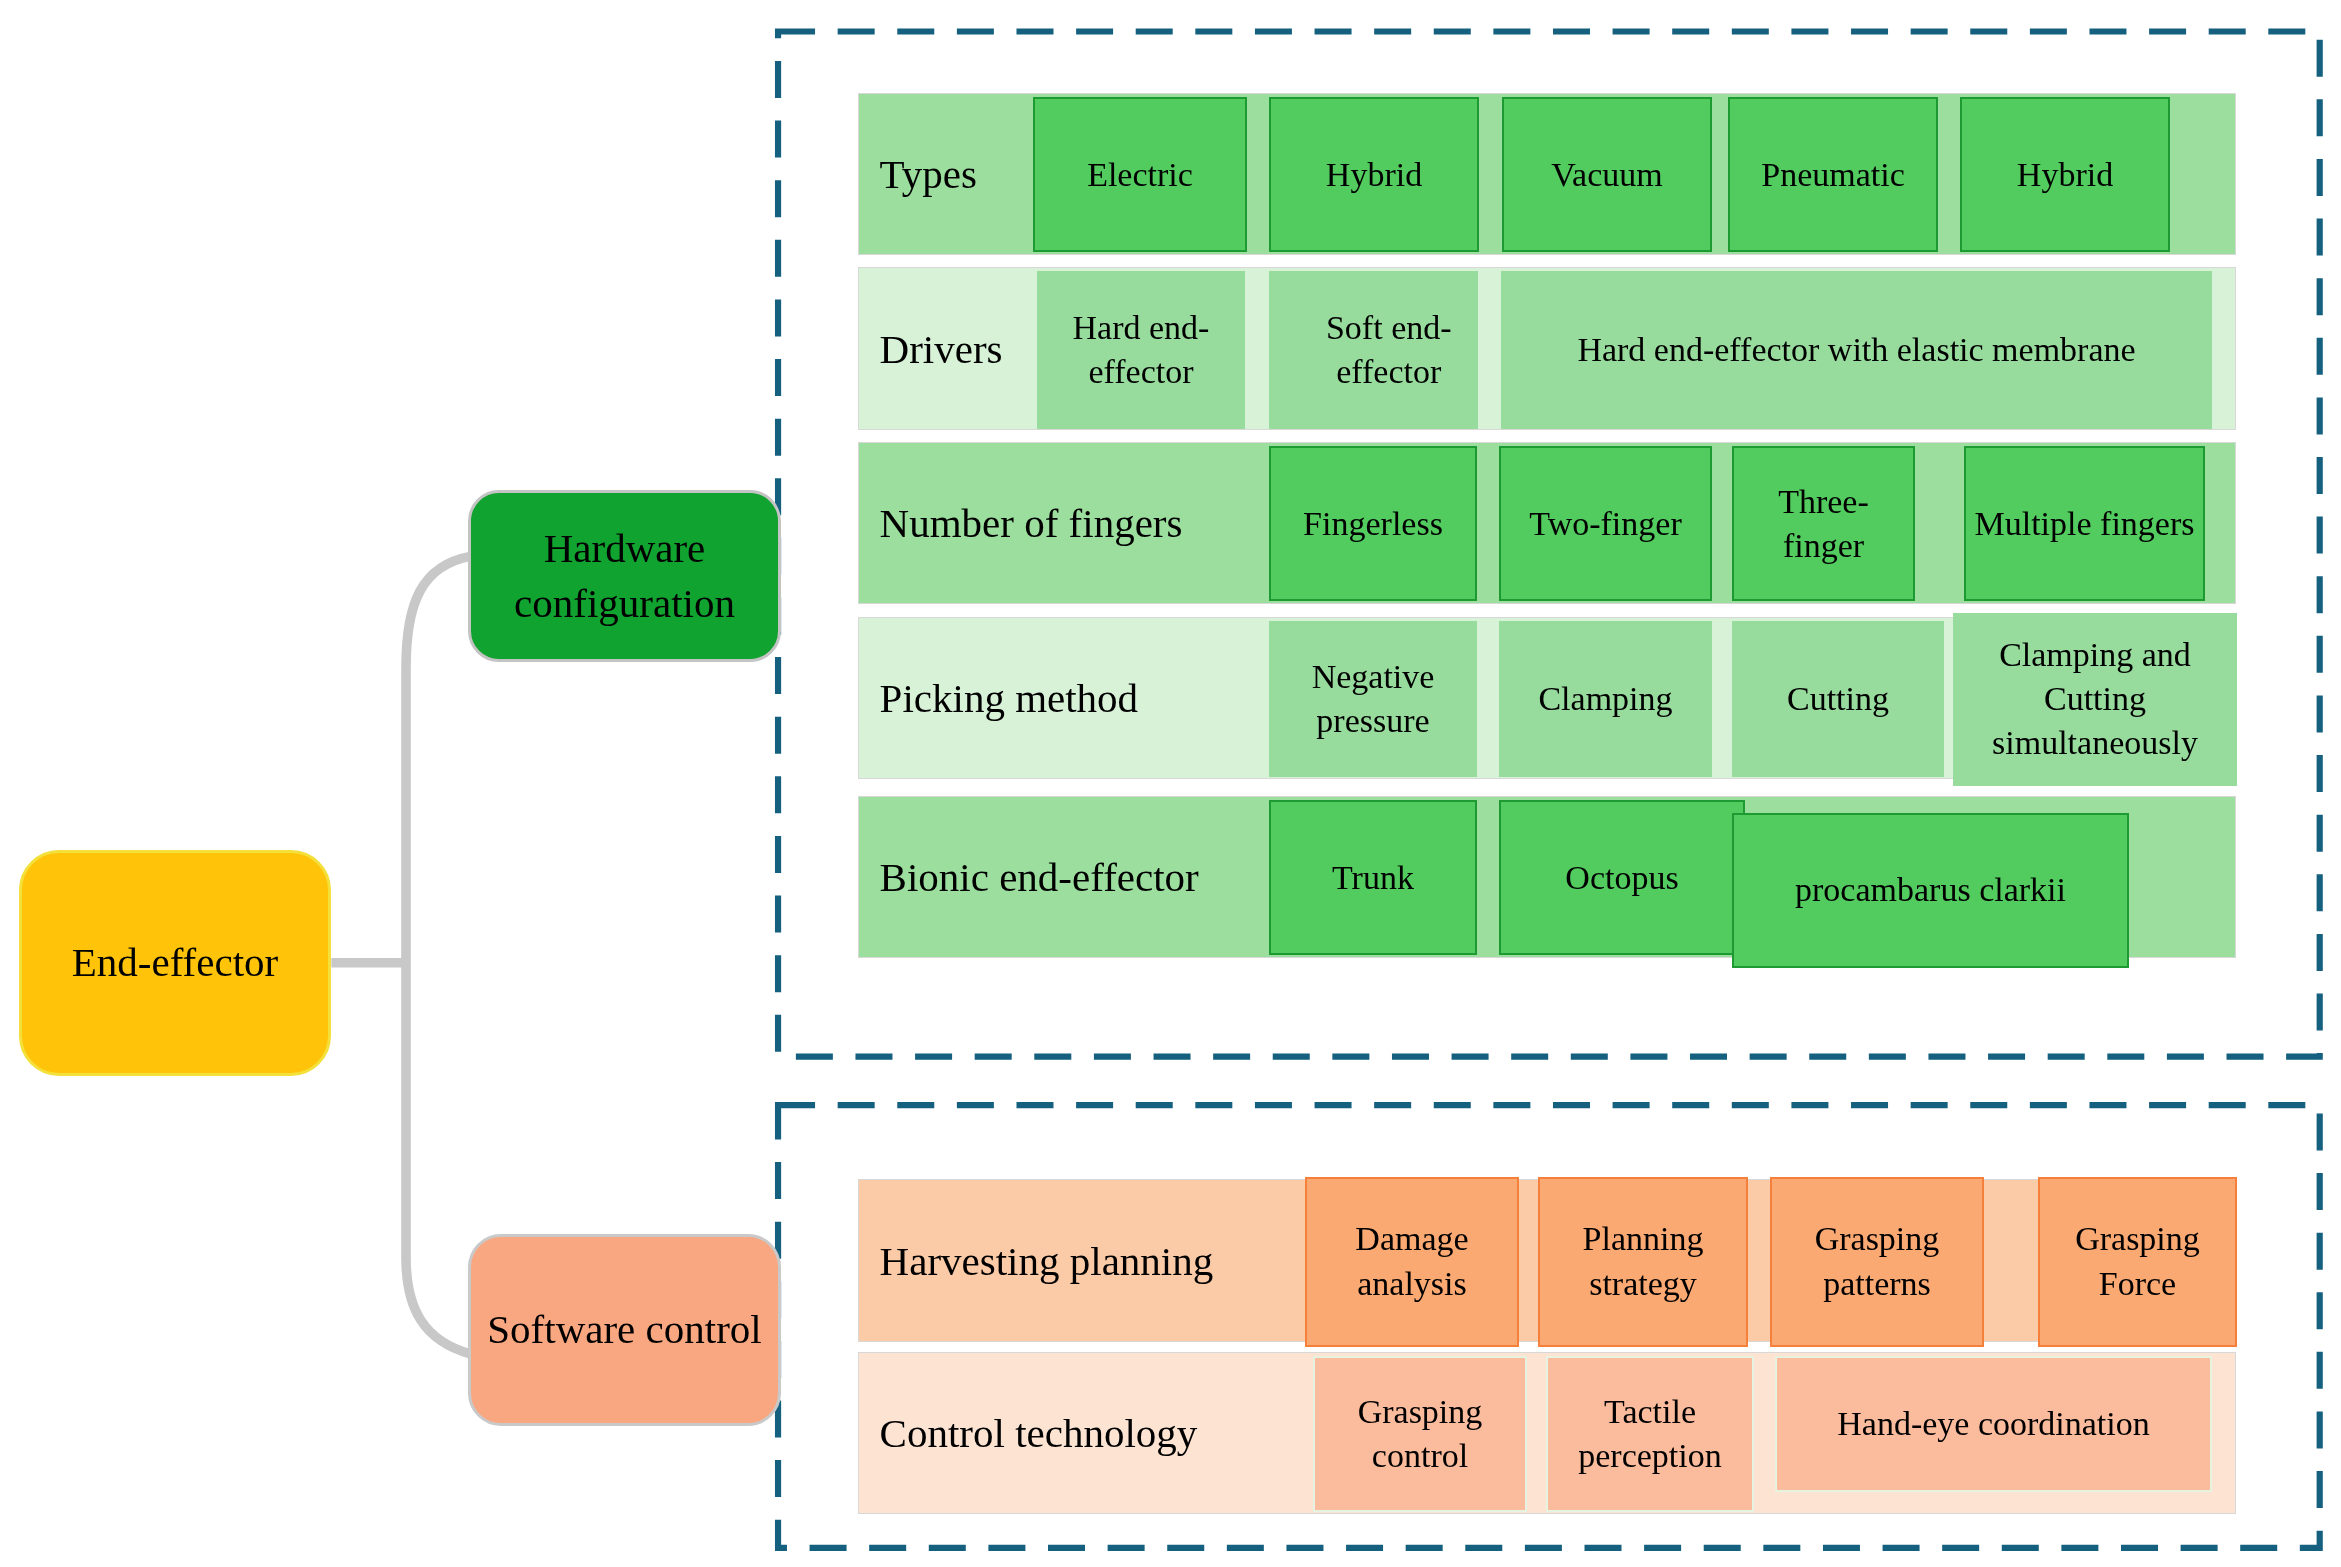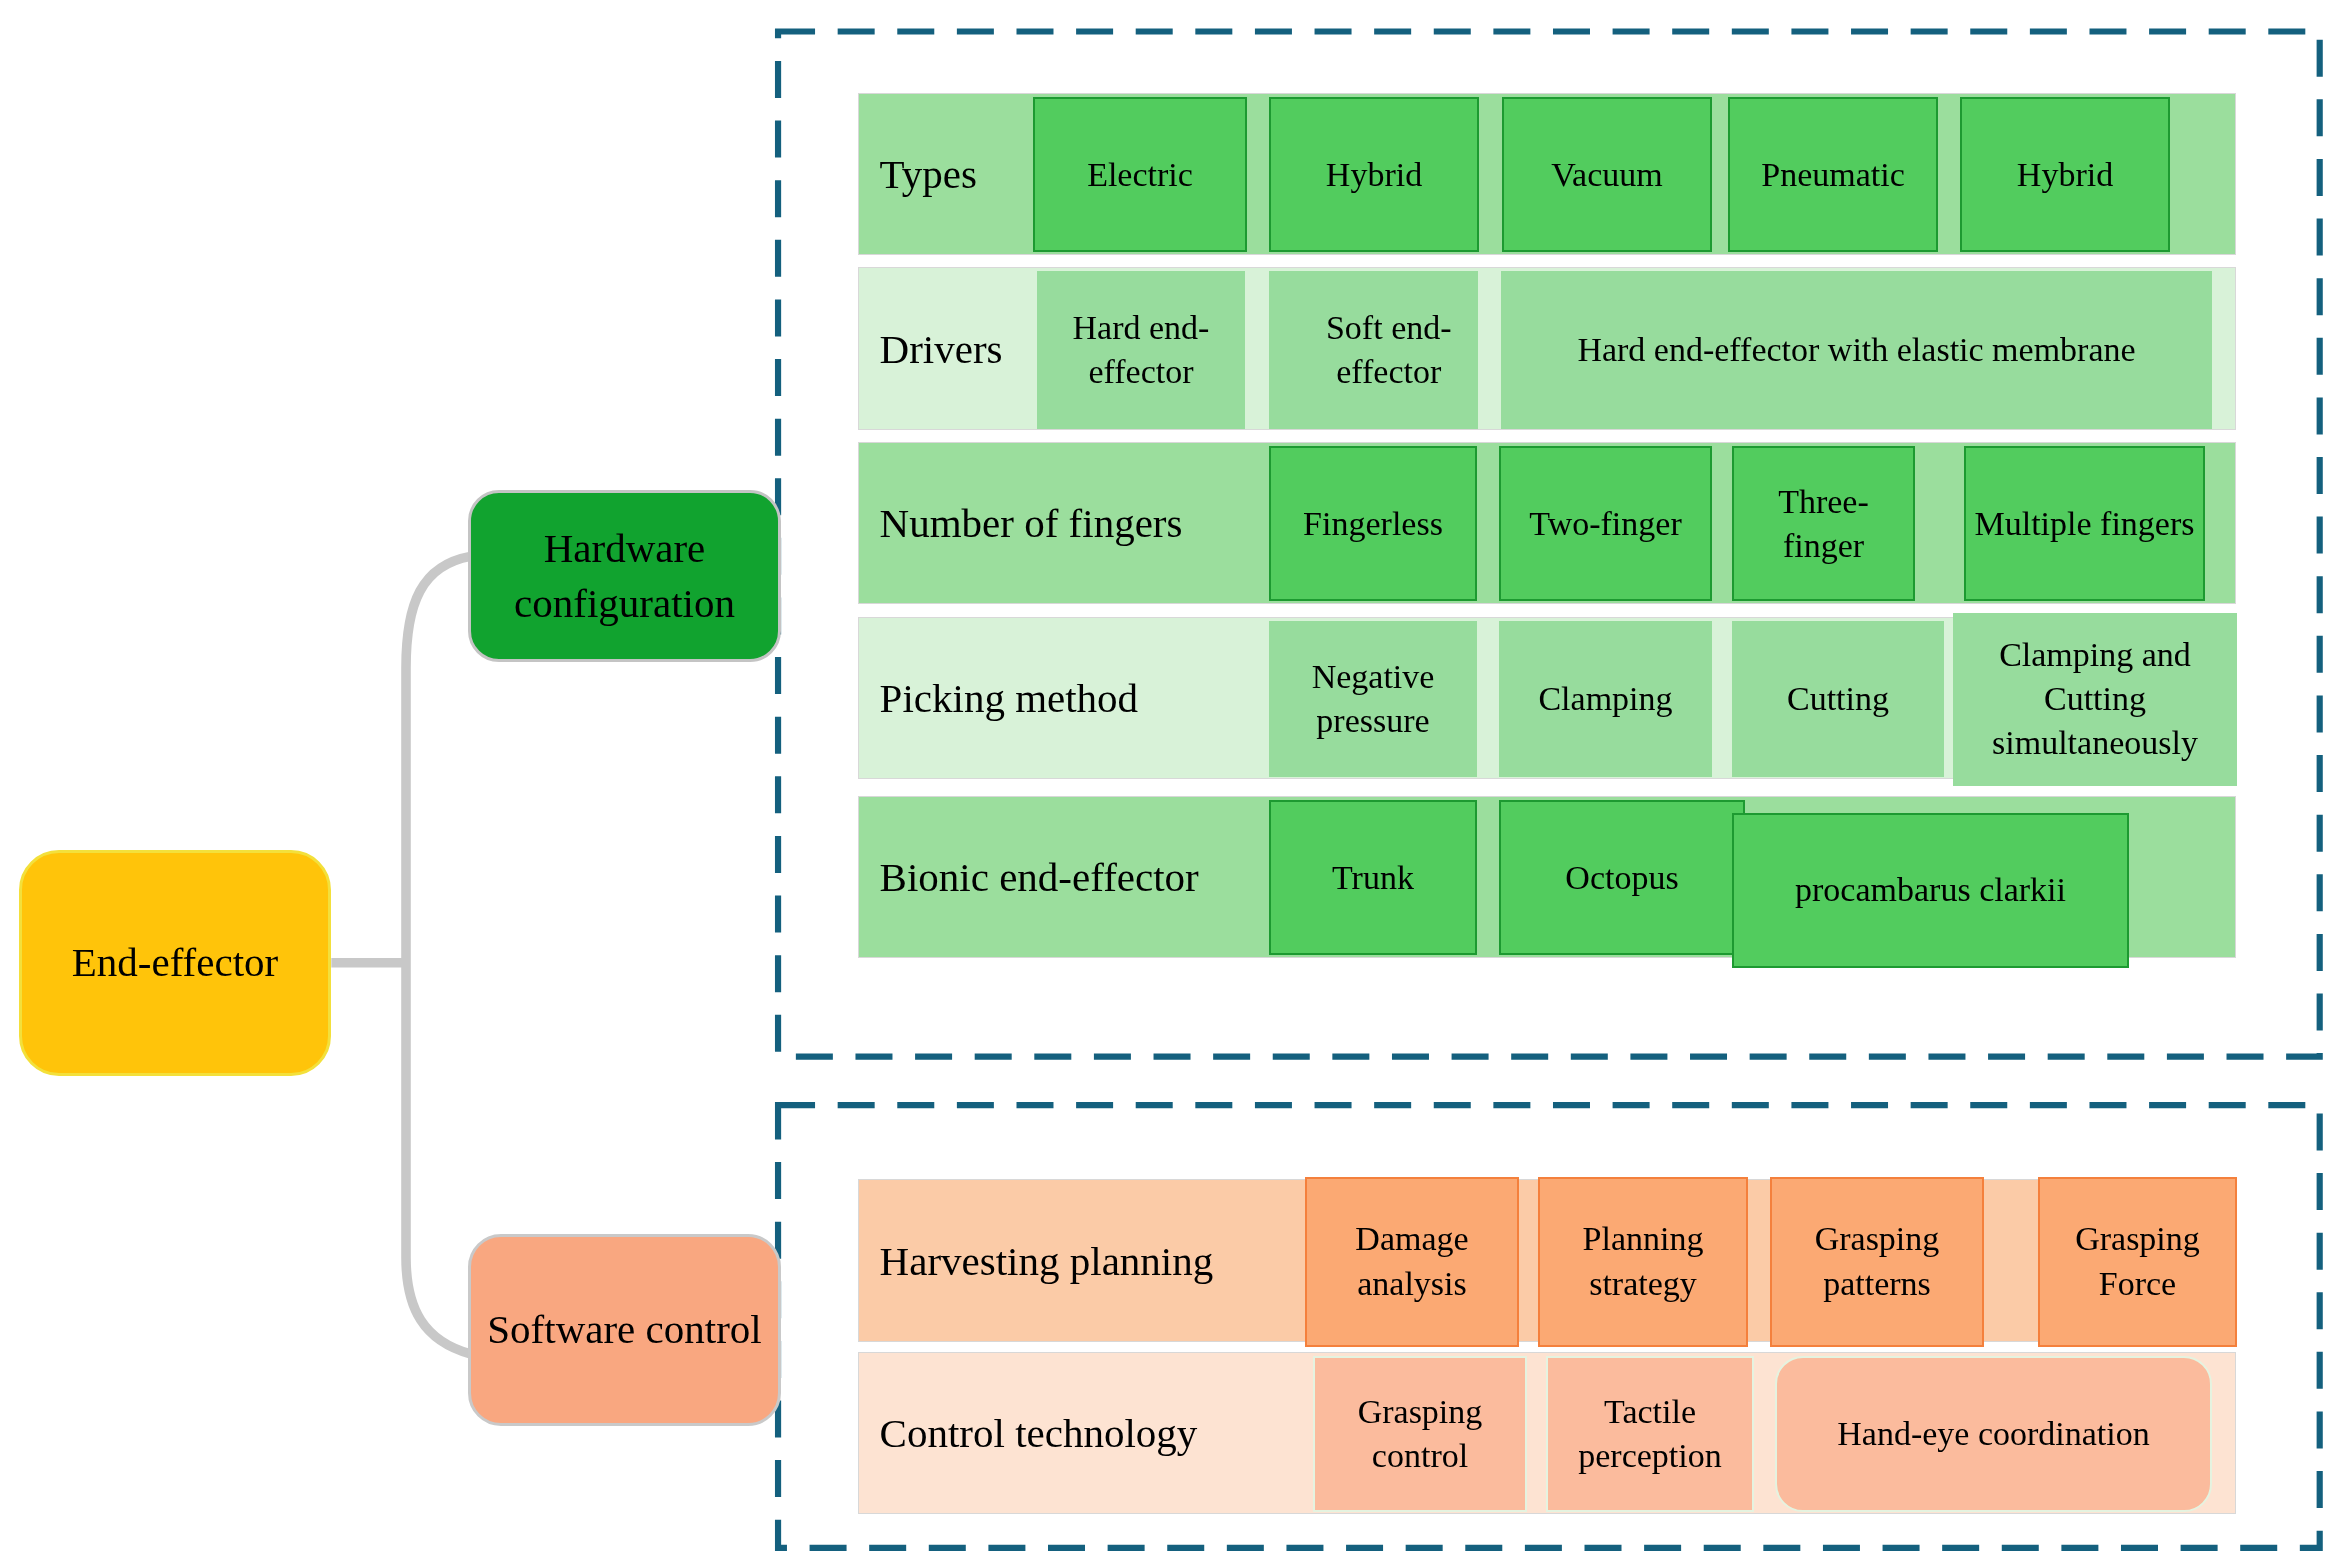--- a/index.html
+++ b/index.html
@@ -128,17 +128,17 @@
     <div class="cell o-cell" style="left:446px;top:-3.4px;width:214px;height:170px;">Damage analysis</div>
     <div class="cell o-cell" style="left:679px;top:-3.4px;width:210px;height:170px;">Planning strategy</div>
     <div class="cell o-cell" style="left:911px;top:-3.4px;width:214px;height:170px;">Grasping patterns</div>
     <div class="cell o-cell" style="left:1179px;top:-3.4px;width:199px;height:170px;">Grasping Force</div>
   </div>
 
   <div class="row row-o-light" style="top:1352px;height:162px;">
     <span class="rlabel">Control technology</span>
     <div class="cell s-cell" style="left:454px;top:2.7px;width:214px;height:156px;">Grasping control</div>
     <div class="cell s-cell" style="left:687px;top:2.7px;width:208px;height:156px;">Tactile perception</div>
-    <div class="cell s-cell" style="left:916px;top:2.7px;width:437px;height:156px;border-radius:28px;">Hand-eye coordination</div>
+    <div class="cell s-cell" style="left:916px;top:2.7px;width:437px;height:136px;">Hand-eye coordination</div>
   </div>
 
 </div>
 
 
 </body></html>

